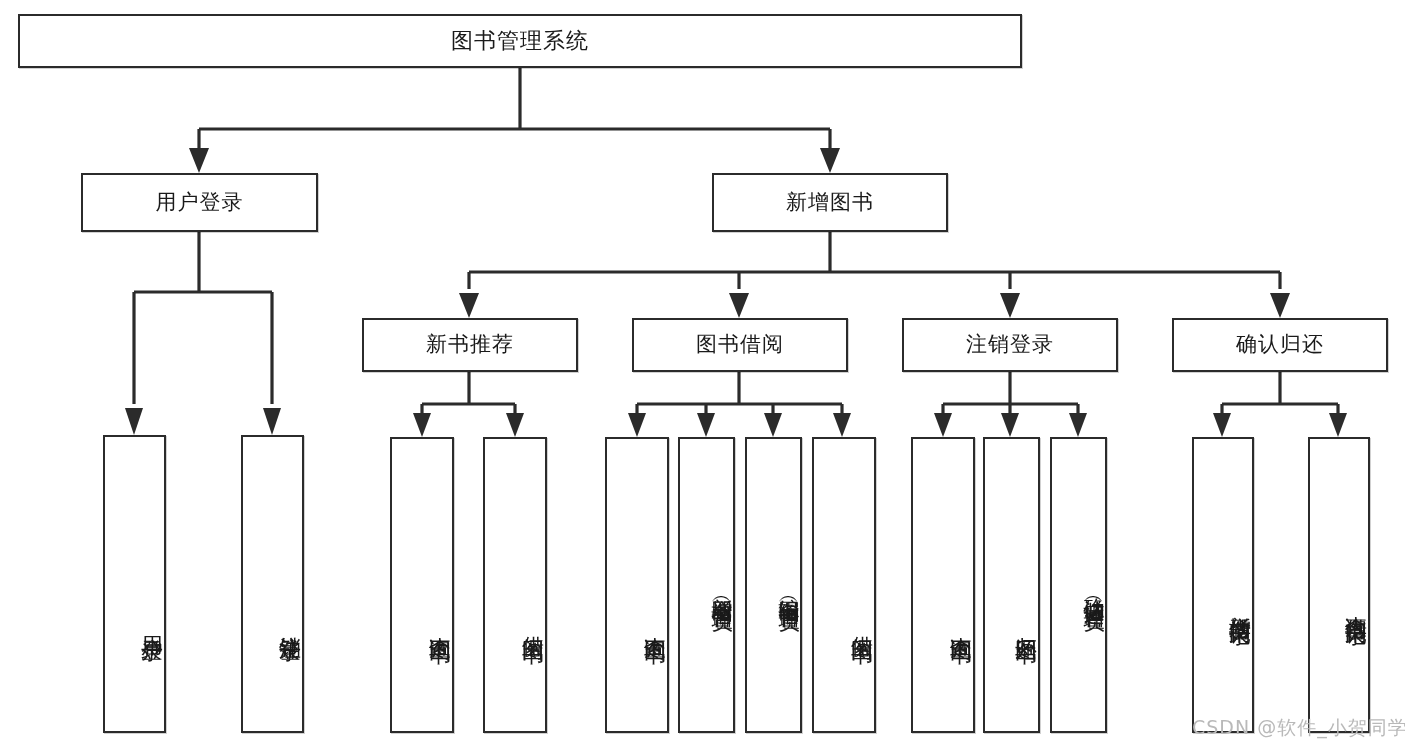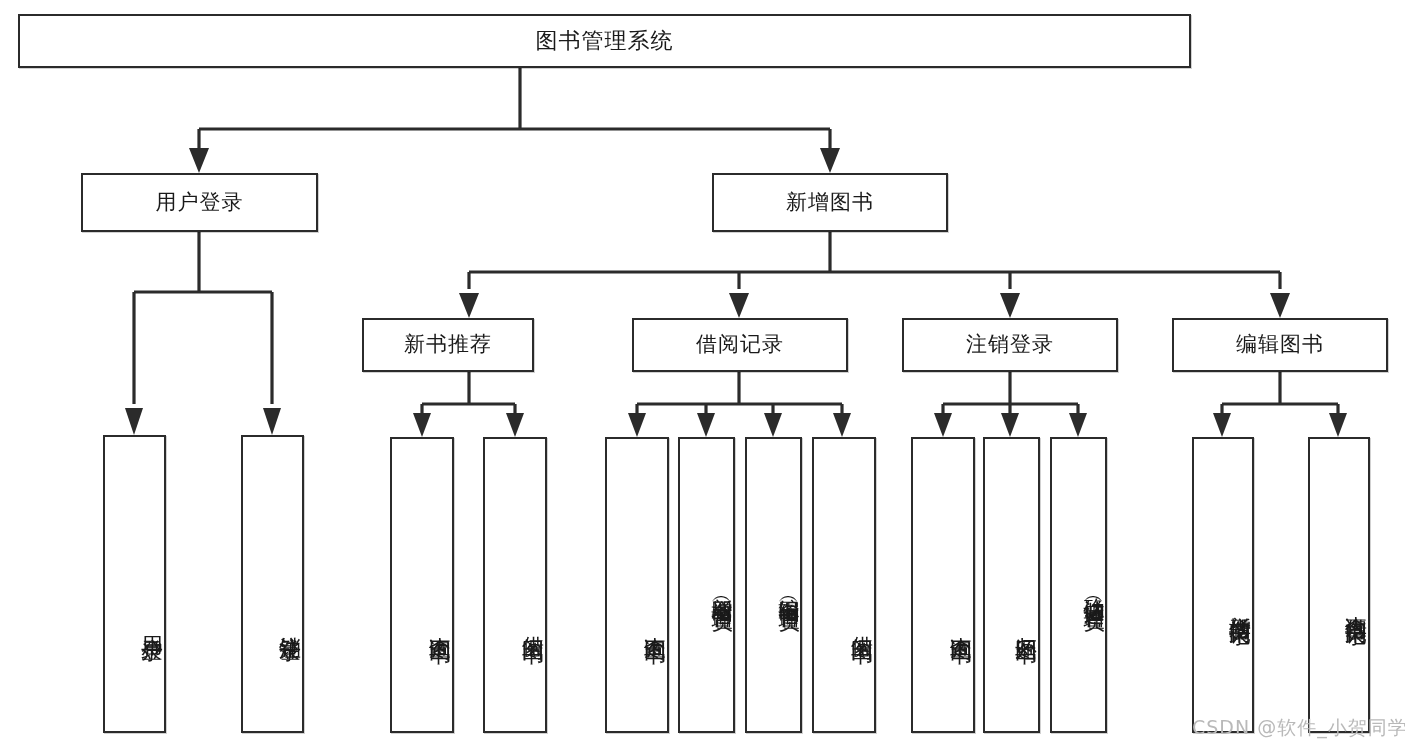--- a/index.html
+++ b/index.html
@@ -152,46 +152,46 @@
 
       <path d="M934,413 L952,413 L943,437 z"></path>
       <path d="M1001,413 L1019,413 L1010,437 z"></path>
       <path d="M1069,413 L1087,413 L1078,437 z"></path>
 
       <path d="M1213,413 L1231,413 L1222,437 z"></path>
       <path d="M1329,413 L1347,413 L1338,437 z"></path>
     </g>
   </svg>
 
-  <div class="node horizontal root" style="left:18px; top:14px; width:1173px; height:54px;">
+  <div class="node horizontal root" style="left:18px; top:14px; width:1004px; height:54px;">
     <span>图书管理系统</span>
   </div>
 
   <div class="node horizontal" style="left:81px; top:173px; width:237px; height:59px;">
     <span>用户登录</span>
   </div>
 
   <div class="node horizontal" style="left:712px; top:173px; width:236px; height:59px;">
     <span>新增图书</span>
   </div>
 
-  <div class="node horizontal" style="left:362px; top:318px; width:172px; height:54px;">
+  <div class="node horizontal" style="left:362px; top:318px; width:216px; height:54px;">
     <span>新书推荐</span>
   </div>
 
   <div class="node horizontal" style="left:632px; top:318px; width:216px; height:54px;">
-    <span>借阅记录</span>
+    <span>图书借阅</span>
   </div>
 
   <div class="node horizontal" style="left:902px; top:318px; width:216px; height:54px;">
     <span>注销登录</span>
   </div>
 
   <div class="node horizontal" style="left:1172px; top:318px; width:216px; height:54px;">
-    <span>编辑图书</span>
+    <span>确认归还</span>
   </div>
 
   <div class="node vertical" style="left:103px; top:435px; width:63px; height:298px; padding-top:75px;">
     <span class="vtext">用户登录</span>
   </div>
 
   <div class="node vertical" style="left:241px; top:435px; width:63px; height:298px; padding-top:75px;">
     <span class="vtext">注销登录</span>
   </div>
 

